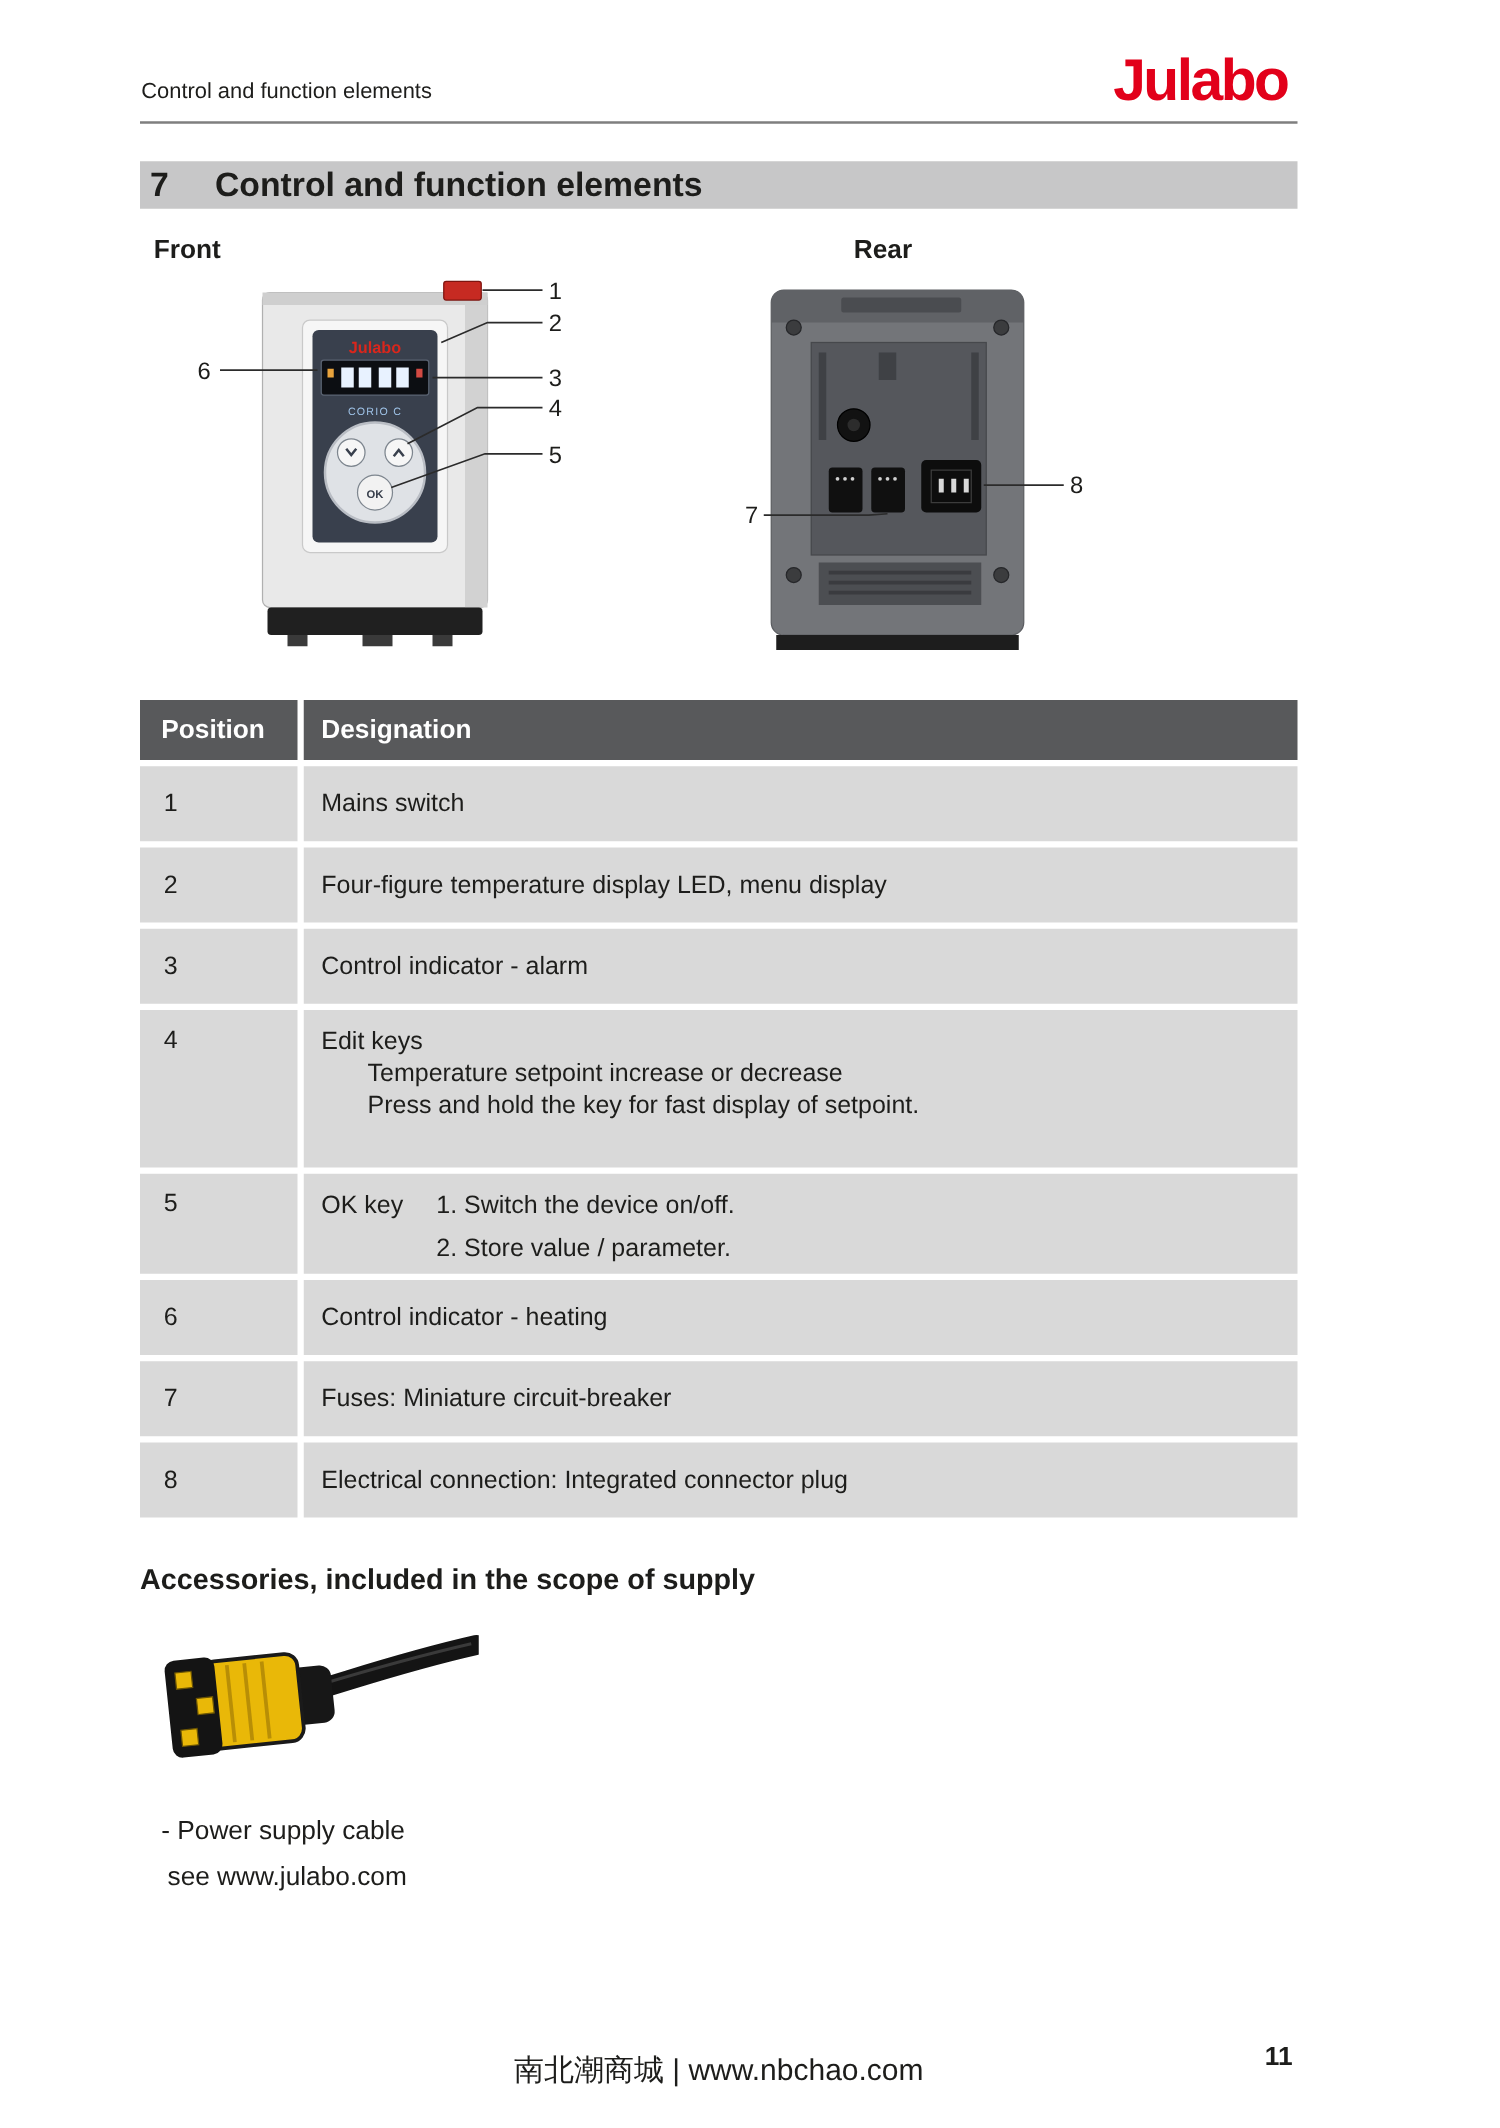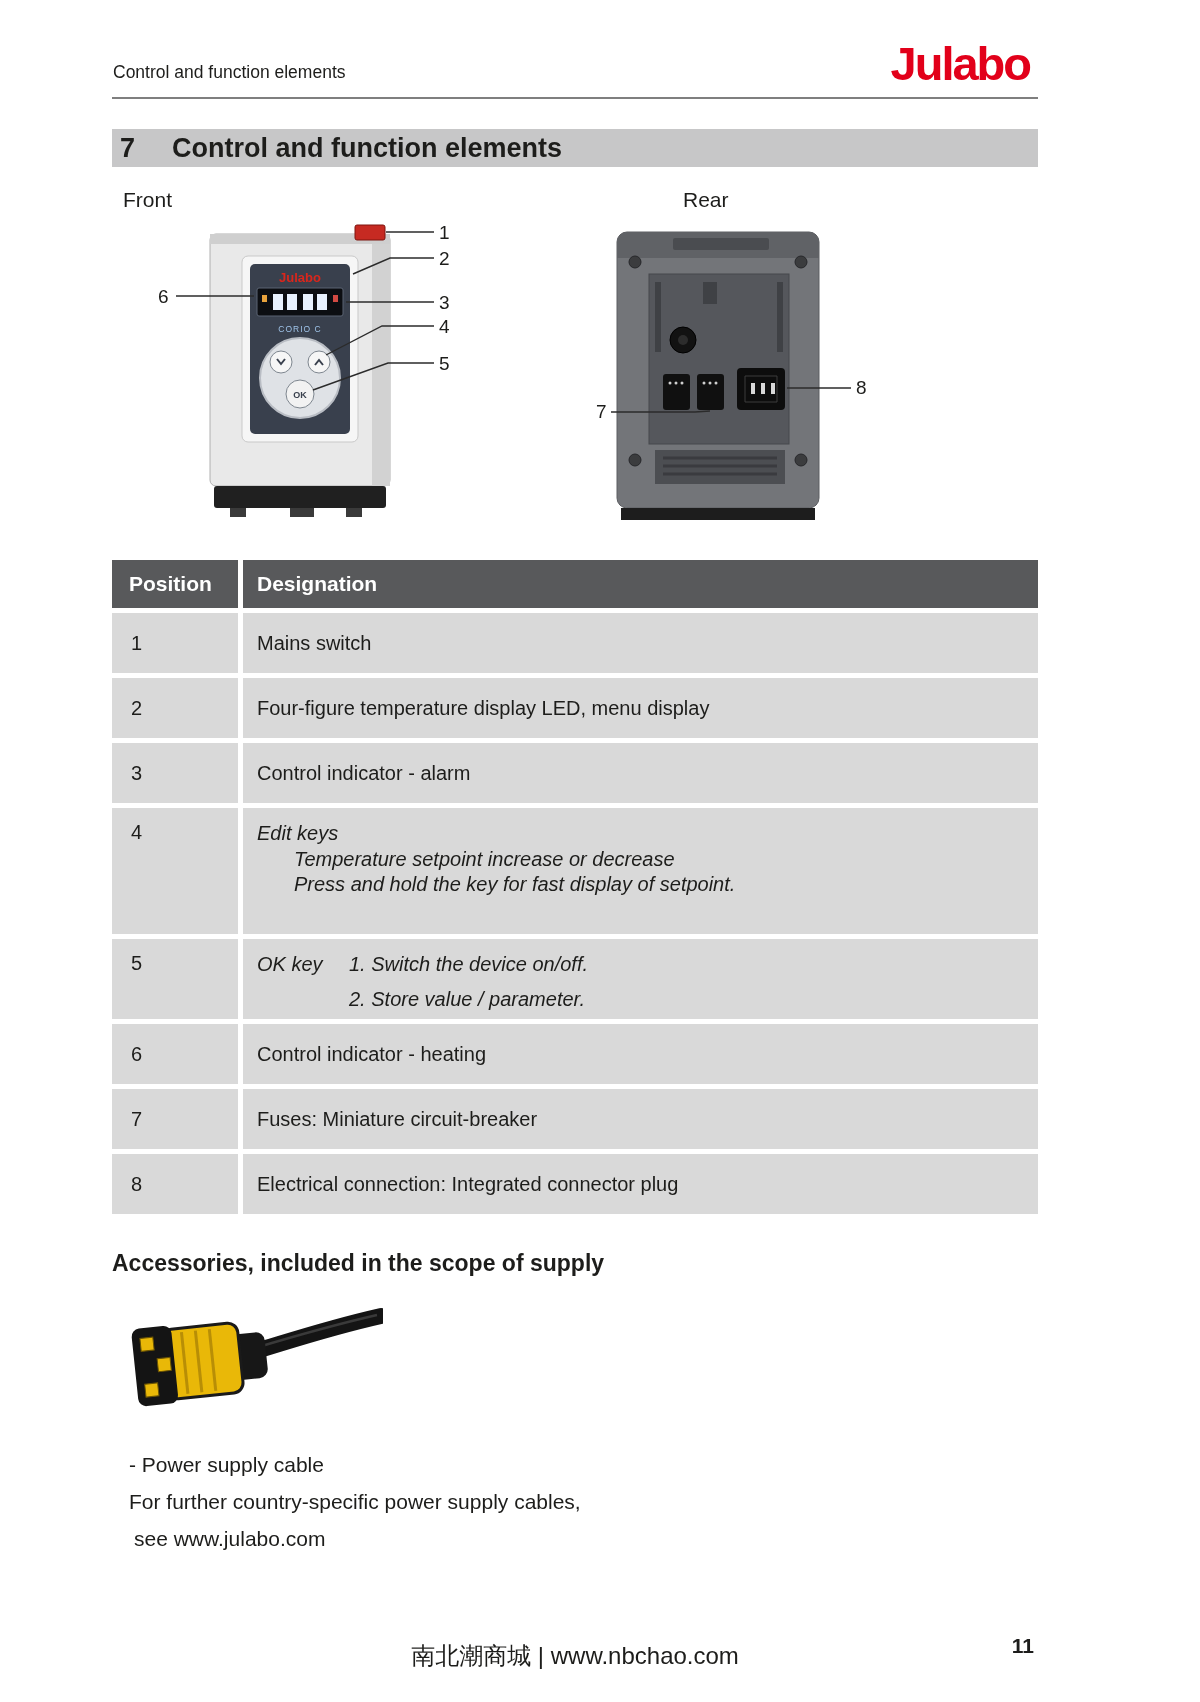--- a/index.html
+++ b/index.html
@@ -6,21 +6,21 @@
   body { background:#ffffff; font-family:"Liberation Sans", sans-serif; }
   .page { position:relative; width:1200px; height:1702px; background:#ffffff; color:#1d1d1b; overflow:hidden; }
 
   .running-head { position:absolute; left:113px; top:62px; font-size:17.5px; color:#1d1d1b; }
   .logo { position:absolute; right:170px; top:36px; font-size:47px; font-weight:800; letter-spacing:-2px; color:#e2001a; }
   .header-rule { position:absolute; left:112px; top:97px; width:926px; height:2px; background:#7f7f7f; }
 
   .section-bar { position:absolute; left:112px; top:129px; width:926px; height:38px; background:#c7c7c8; display:flex; align-items:center; font-weight:bold; font-size:27px; }
   .sec-num { width:60px; padding-left:8px; }
 
-  .fig-label { position:absolute; top:188px; font-size:21px; font-weight:normal; }
+  .fig-label { position:absolute; top:188px; font-size:21px; font-weight:bold; }
   .fig-label.front { left:123px; }
   .fig-label.rear { left:683px; }
 
   .front-svg { position:absolute; left:150px; top:222px; }
   .rear-svg { position:absolute; left:575px; top:222px; }
   svg text { font-family:"Liberation Sans", sans-serif; }
   .callout-num { font-size:19px; fill:#1d1d1b; }
 
   .table { position:absolute; left:112px; top:560px; width:926px; }
   .thead { display:flex; height:48px; margin-bottom:5px; }
@@ -28,21 +28,21 @@
   .cell.des { flex:1; margin-left:5px; }
   .thead .cell { background:#58595b; color:#ffffff; font-weight:bold; font-size:21px; display:flex; align-items:center; }
   .thead .pos { padding-left:17px; }
   .thead .des { padding-left:14px; }
   .trow { display:flex; margin-bottom:5px; }
   .trow .cell { background:#d9d9d9; font-size:20px; color:#1d1d1b; }
   .trow .pos { padding-left:19px; display:flex; align-items:center; }
   .trow .des { padding-left:14px; display:flex; align-items:center; }
   .trow.single { height:60px; }
   .trow.top .pos { align-items:flex-start; padding-top:13px; }
-  .trow.top .des { display:block; padding-top:13px; padding-bottom:6px;font-style:italic; }
+  .trow.top .des { display:block; padding-top:13px; padding-bottom:6px; }
   .trow .des .line { line-height:25.5px; }
   .trow .des .sub { padding-left:37px; }
   .ok-flex { display:flex; }
   .ok-label { width:92px; flex:none; line-height:25px; }
   .ok-items { display:flex; flex-direction:column; gap:10px; line-height:25px; }
   .trow.row5 { min-height:80px; }
   .trow.row4 { min-height:126px; }
 
   .acc-heading { position:absolute; left:112px; top:1250px; font-size:23px; font-weight:bold; }
   .acc-row { position:absolute; left:113px; top:1290px; display:flex;flex-direction:column; }
@@ -260,21 +260,20 @@
         <rect x="22" y="32" width="40" height="78" rx="8" fill="#141414"></rect>
         <g fill="#e9b808" stroke="#6b5403">
           <rect x="30" y="42" width="13" height="13"></rect>
           <rect x="30" y="88" width="13" height="13"></rect>
           <rect x="45" y="64" width="13" height="13"></rect>
         </g>
       </g>
     </svg>
     <div class="acc-text">
       <div class="acc-line">- Power supply cable</div>
-      <div class="acc-line">For further country-specific power supply cables,</div>
       <div class="acc-line l3">see www.julabo.com</div>
     </div>
   </div>
 
   <div class="footer-site">南北潮商城 | www.nbchao.com</div>
   <div class="footer-page">11</div>
 
 </div>
 
 </body></html>

